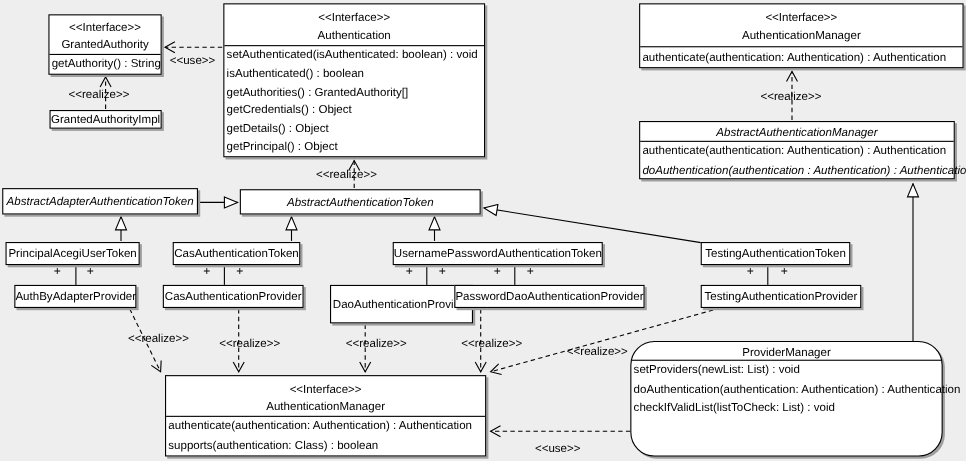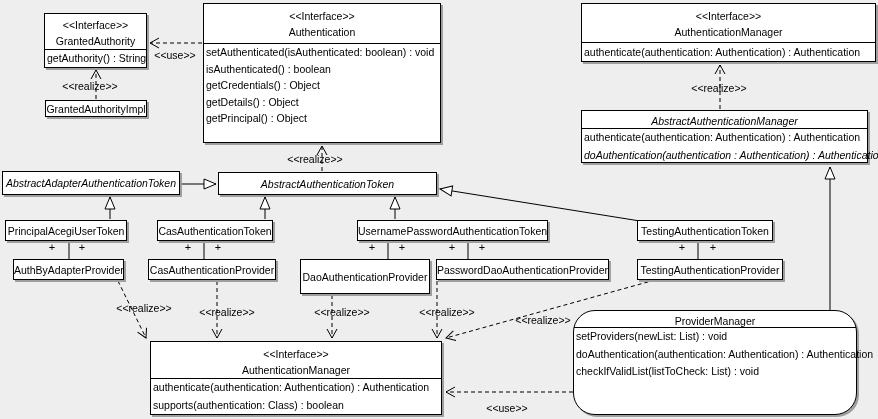--- a/index.html
+++ b/index.html
@@ -84,20 +84,21 @@
 </div>
 
 <div class="cls" style="left:203px;top:3px;width:238px;height:140px;--oph:16.6px;">
   <div class="hd" style="height:39px;padding-top:4px;">
     <div class="st">&lt;&lt;Interface&gt;&gt;</div>
     <div class="nm">Authentication</div>
   </div>
   <div class="ops">
     <div class="op">setAuthenticated(isAuthenticated: boolean) : void</div>
     <div class="op">isAuthenticated() : boolean</div>
+    <div class="op">getAuthorities() : GrantedAuthority[]</div>
     <div class="op">getCredentials() : Object</div>
     <div class="op">getDetails() : Object</div>
     <div class="op">getPrincipal() : Object</div>
   </div>
 </div>
 
 <div class="cls" style="left:581px;top:3px;width:295px;height:59px;--oph:18px;">
   <div class="hd" style="height:39px;padding-top:4px;">
     <div class="st">&lt;&lt;Interface&gt;&gt;</div>
     <div class="nm">AuthenticationManager</div>
@@ -146,21 +147,21 @@
 </div>
 
 <div class="cls simple" style="left:148px;top:259px;width:128px;height:21px;">
   <div class="nm">CasAuthenticationProvider</div>
 </div>
 
 <div class="cls simple" style="left:300px;top:259px;width:130px;height:35px;">
   <div class="nm">DaoAuthenticationProvider</div>
 </div>
 
-<div class="cls simple" style="left:436px;top:259px;width:173px;height:21px;">
+<div class="cls simple" style="left:413px;top:259px;width:173px;height:21px;">
   <div class="nm">PasswordDaoAuthenticationProvider</div>
 </div>
 
 <div class="cls simple" style="left:637px;top:259px;width:146px;height:21px;">
   <div class="nm">TestingAuthenticationProvider</div>
 </div>
 
 <div class="cls" style="left:150px;top:341px;width:292px;height:74px;--oph:17.5px;">
   <div class="hd" style="height:38px;padding-top:4px;">
     <div class="st">&lt;&lt;Interface&gt;&gt;</div>

